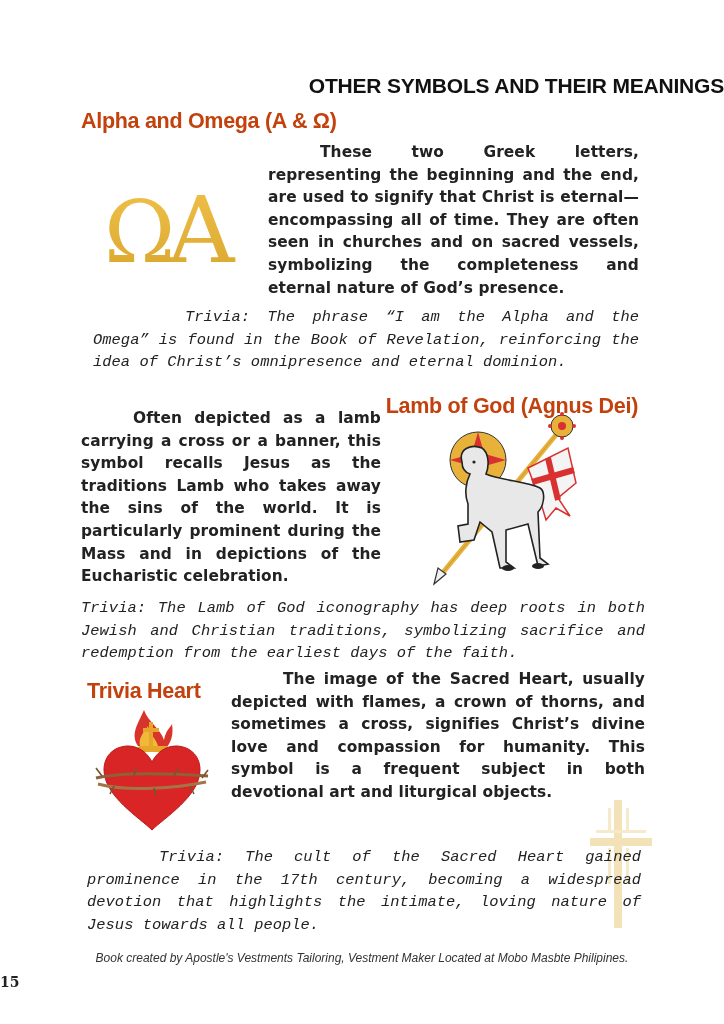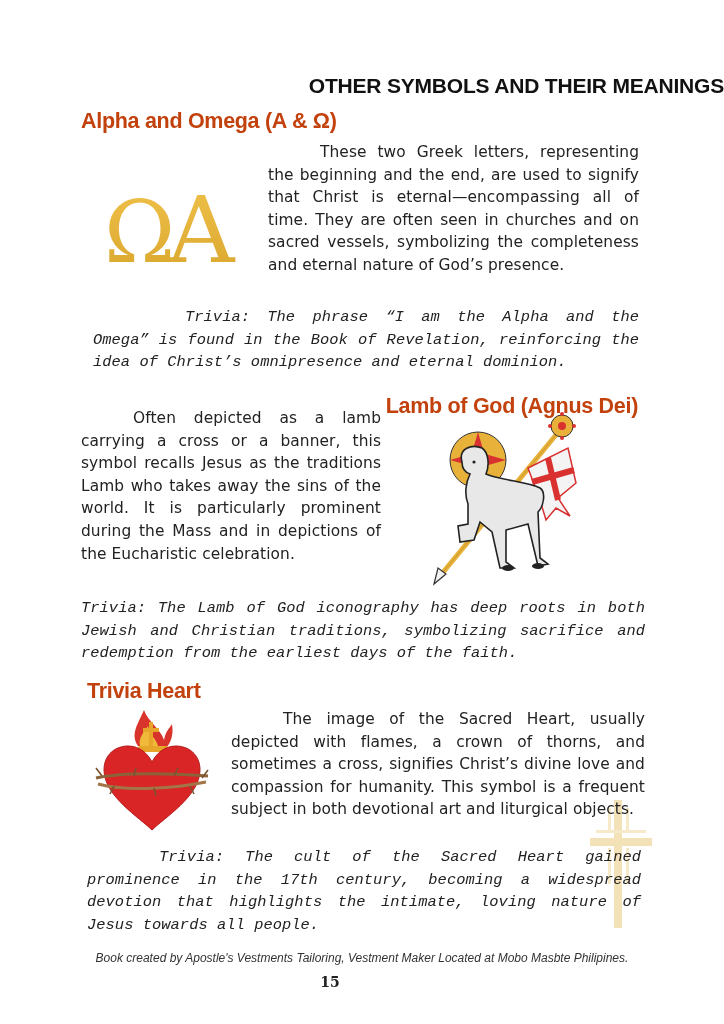--- a/index.html
+++ b/index.html
@@ -1,24 +1,24 @@
 <!DOCTYPE html>
 <html><head>
 <meta charset="utf-8">
 <style>
   html, body { margin:0; padding:0; background:#ffffff; }
   body { width:724px; height:1024px; position:relative; overflow:hidden; font-family:"DejaVu Sans", sans-serif; color:#1f1f1f; }
   .abs { position:absolute; }
   .page-title { left:0; width:724px; top:74px; text-align:right; font-family:"Liberation Sans", sans-serif; font-weight:bold; font-size:21px; letter-spacing:-0.2px; color:#111; }
   .h2 { font-family:"Liberation Sans", sans-serif; font-weight:bold; font-size:21.5px; color:#c2410c; letter-spacing:-0.3px; }
-  .body-text { font-size:15.4px; line-height:22.6px; text-align:justify; color:#222; font-weight:400; letter-spacing:0.1px; }
+  .body-text { font-size:15.4px; line-height:22.6px; text-align:justify; color:#222; font-weight:700; letter-spacing:0.1px; }
   .trivia { font-style:italic; font-size:15.4px; line-height:22.6px; text-align:justify; color:#222; letter-spacing:0.05px;font-family:Liberation Mono, monospace; }
   .indent { text-indent:52px; }
   .footer-credit { left:0; width:724px; top:951px; text-align:center; font-family:"Liberation Sans", sans-serif; font-style:italic; font-size:12px; color:#333; }
-  .page-number { left:0; width:660px; top:974px; text-align:center; font-family:"DejaVu Serif", serif; font-weight:bold; font-size:14px; color:#222; }
+  .page-number { left:0; width:660px; top:974px; text-align:left; font-family:"DejaVu Serif", serif; font-weight:bold; font-size:14px; color:#222; }
 </style>
 </head>
 <body>
 
 <svg class="abs" style="left:586px;top:800px;z-index:0;" width="70" height="130" viewBox="0 0 70 130">
   <rect x="28" y="0" width="8" height="128" fill="#F3E2B8"></rect>
   <rect x="4" y="38" width="62" height="8" fill="#F3E2B8"></rect>
   <rect x="10" y="30" width="50" height="3" fill="#F6EACB"></rect>
   <rect x="22" y="48" width="3" height="36" fill="#F6EACB"></rect>
   <rect x="40" y="48" width="3" height="36" fill="#F6EACB"></rect>
@@ -99,18 +99,18 @@
 
     <path d="M58,124 C46,112 10,90 10,64 C10,48 22,40 34,40 C46,40 54,48 58,56 C62,48 70,40 82,40 C94,40 106,48 106,64 C106,90 70,112 58,124 Z" fill="#D92525"></path>
     <path d="M58,124 C46,112 10,90 10,64 C10,48 22,40 34,40 C46,40 54,48 58,56 C62,48 70,40 82,40 C94,40 106,48 106,64 C106,90 70,112 58,124 Z" fill="none" stroke="#B51818" stroke-width="1"></path>
 
     <path d="M2,72 C30,66 84,68 114,70" stroke="#8C6239" stroke-width="3" fill="none"></path>
     <path d="M4,78 C34,86 82,82 112,76" stroke="#A37446" stroke-width="3" fill="none"></path>
     <path d="M8,70 L2,62 M20,80 L16,88 M40,70 L42,62 M60,82 L62,90 M80,70 L84,62 M96,80 L100,88 M108,72 L114,64" stroke="#7A5230" stroke-width="1.6"></path>
   </svg>
 </div>
 
-<div class="abs body-text indent" style="left:231px;top:708px;width:414px;">The image of the Sacred Heart, usually depicted with flames, a crown of thorns, and sometimes a cross, signifies Christ’s divine love and compassion for humanity. This symbol is a frequent subject in both devotional art and liturgical objects.</div>
+<div class="abs body-text indent" style="left:231px;top:668px;width:414px;">The image of the Sacred Heart, usually depicted with flames, a crown of thorns, and sometimes a cross, signifies Christ’s divine love and compassion for humanity. This symbol is a frequent subject in both devotional art and liturgical objects.</div>
 
 <div class="abs trivia" style="left:87px;top:846px;width:554px;text-indent:72px;">Trivia: The cult of the Sacred Heart gained prominence in the 17th century, becoming a widespread devotion that highlights the intimate, loving nature of Jesus towards all people.</div>
 
 <div class="abs footer-credit">Book created by Apostle's Vestments Tailoring, Vestment Maker Located at Mobo Masbte Philipines.</div>
 <div class="abs page-number">15</div>
 
 </body></html>

